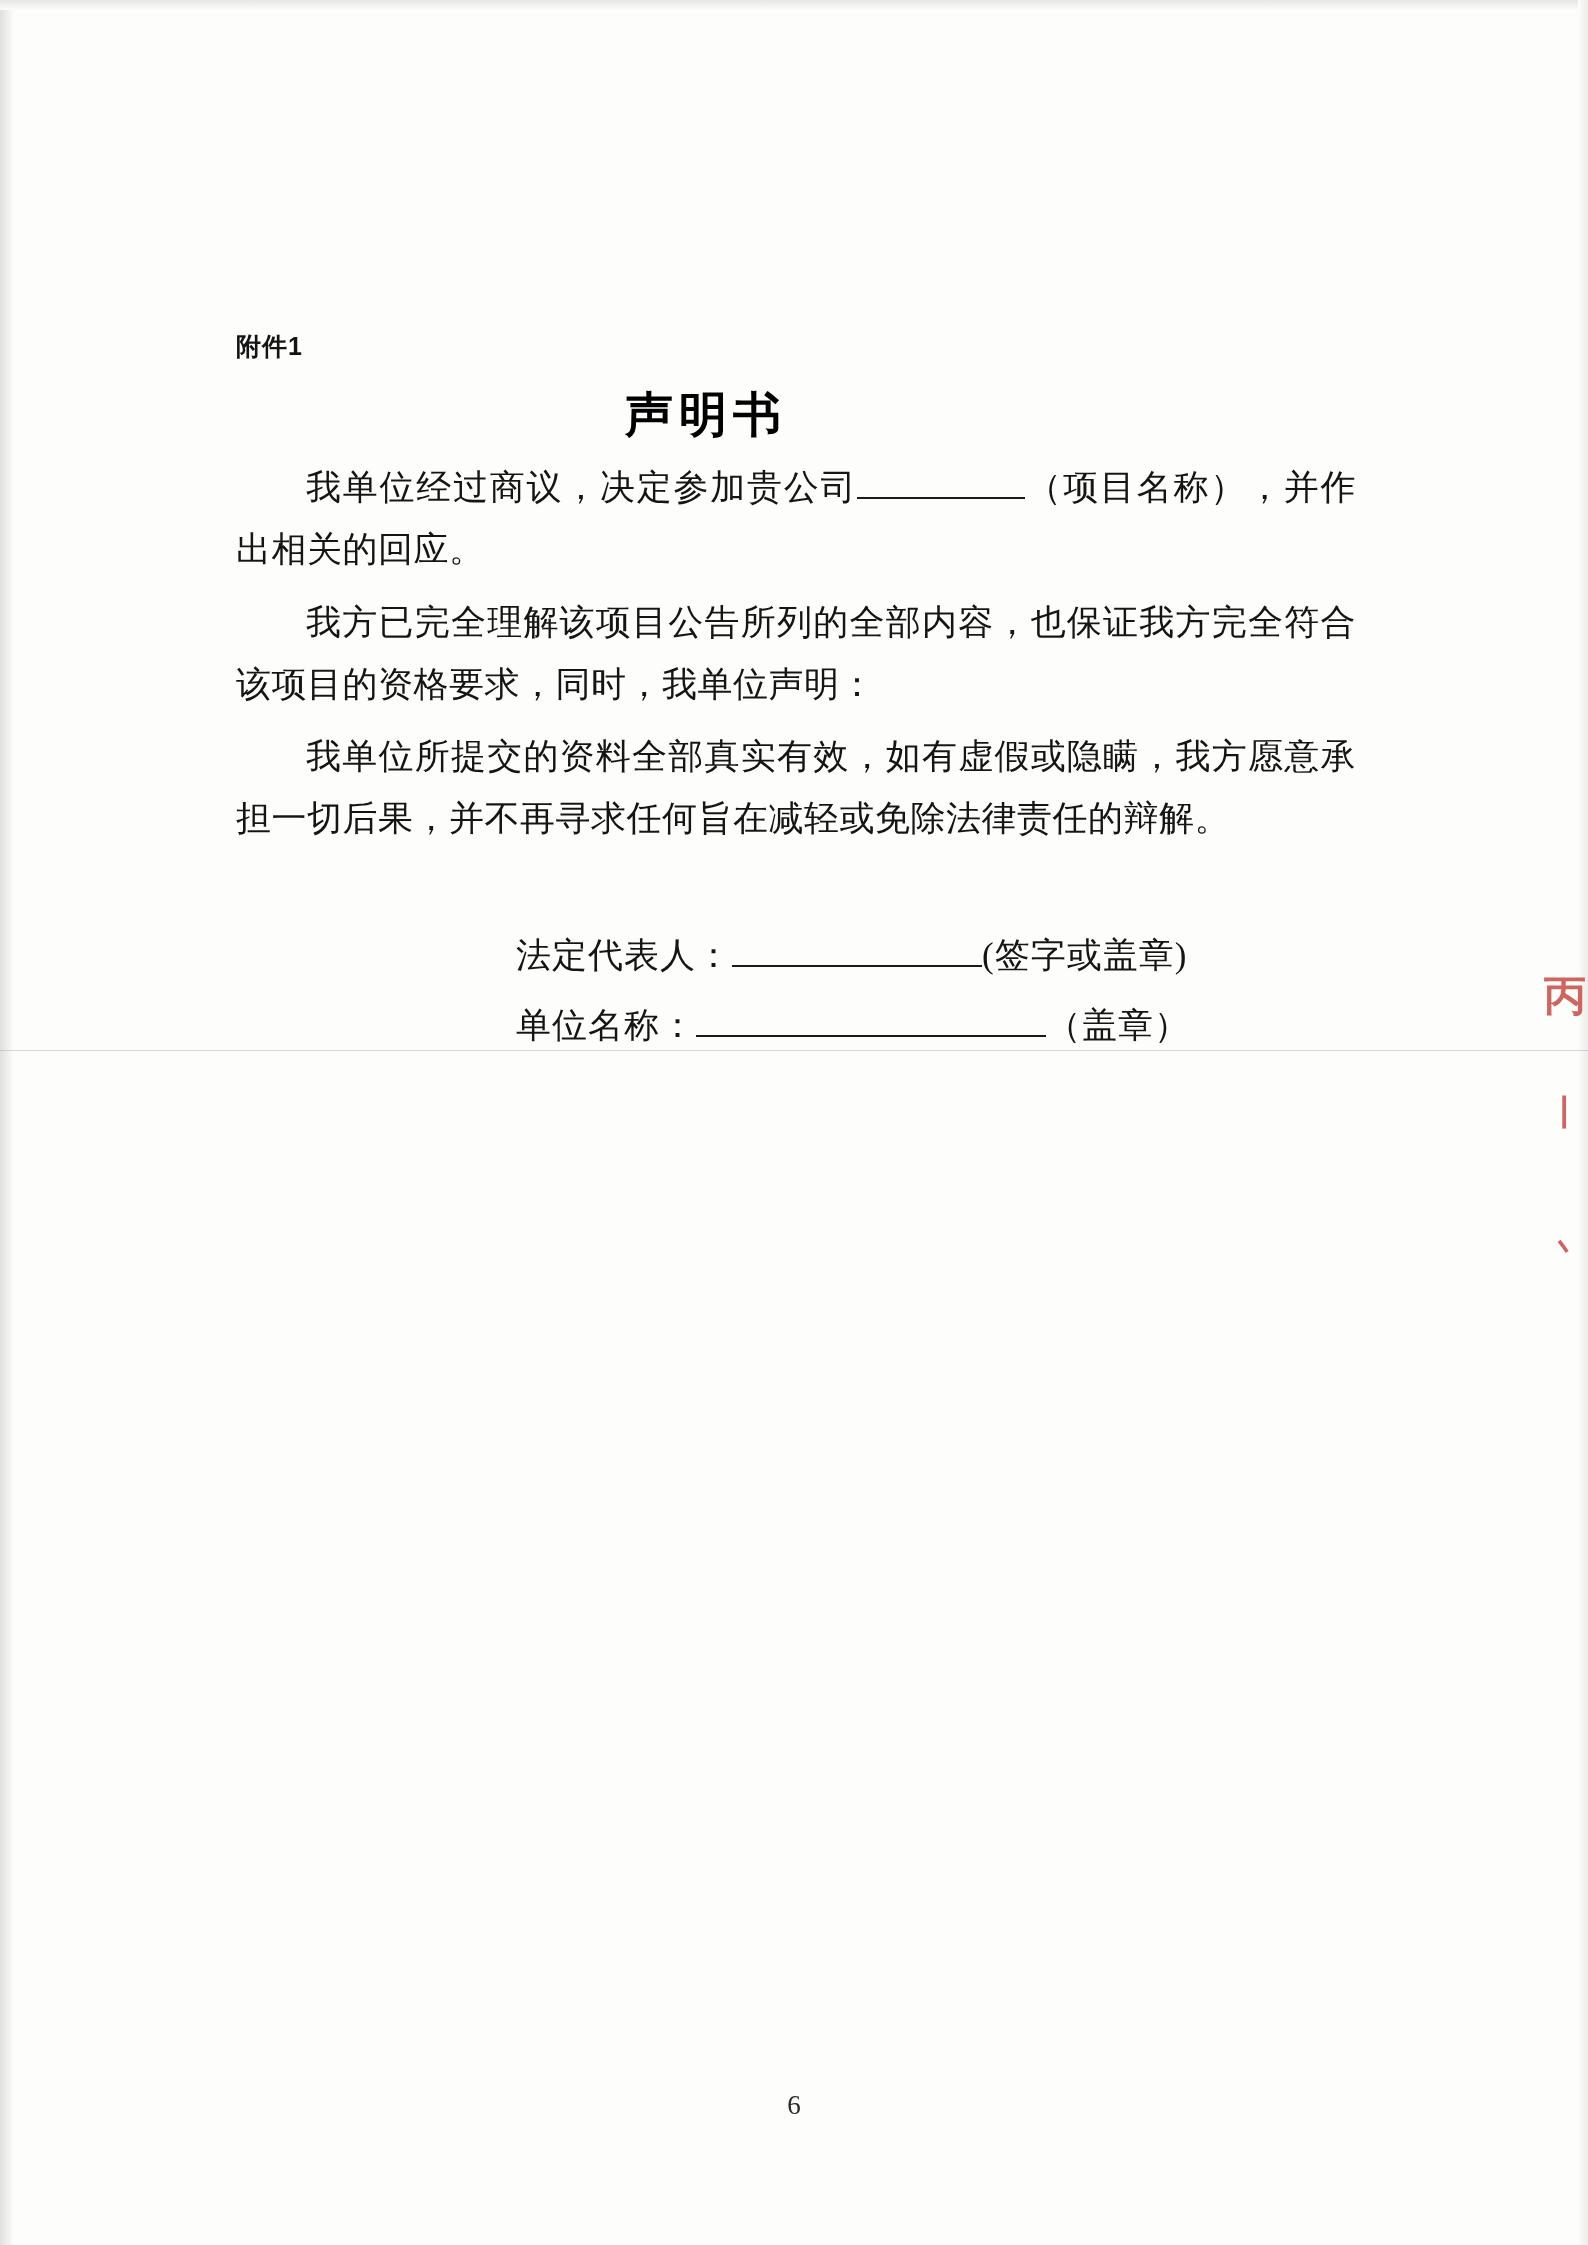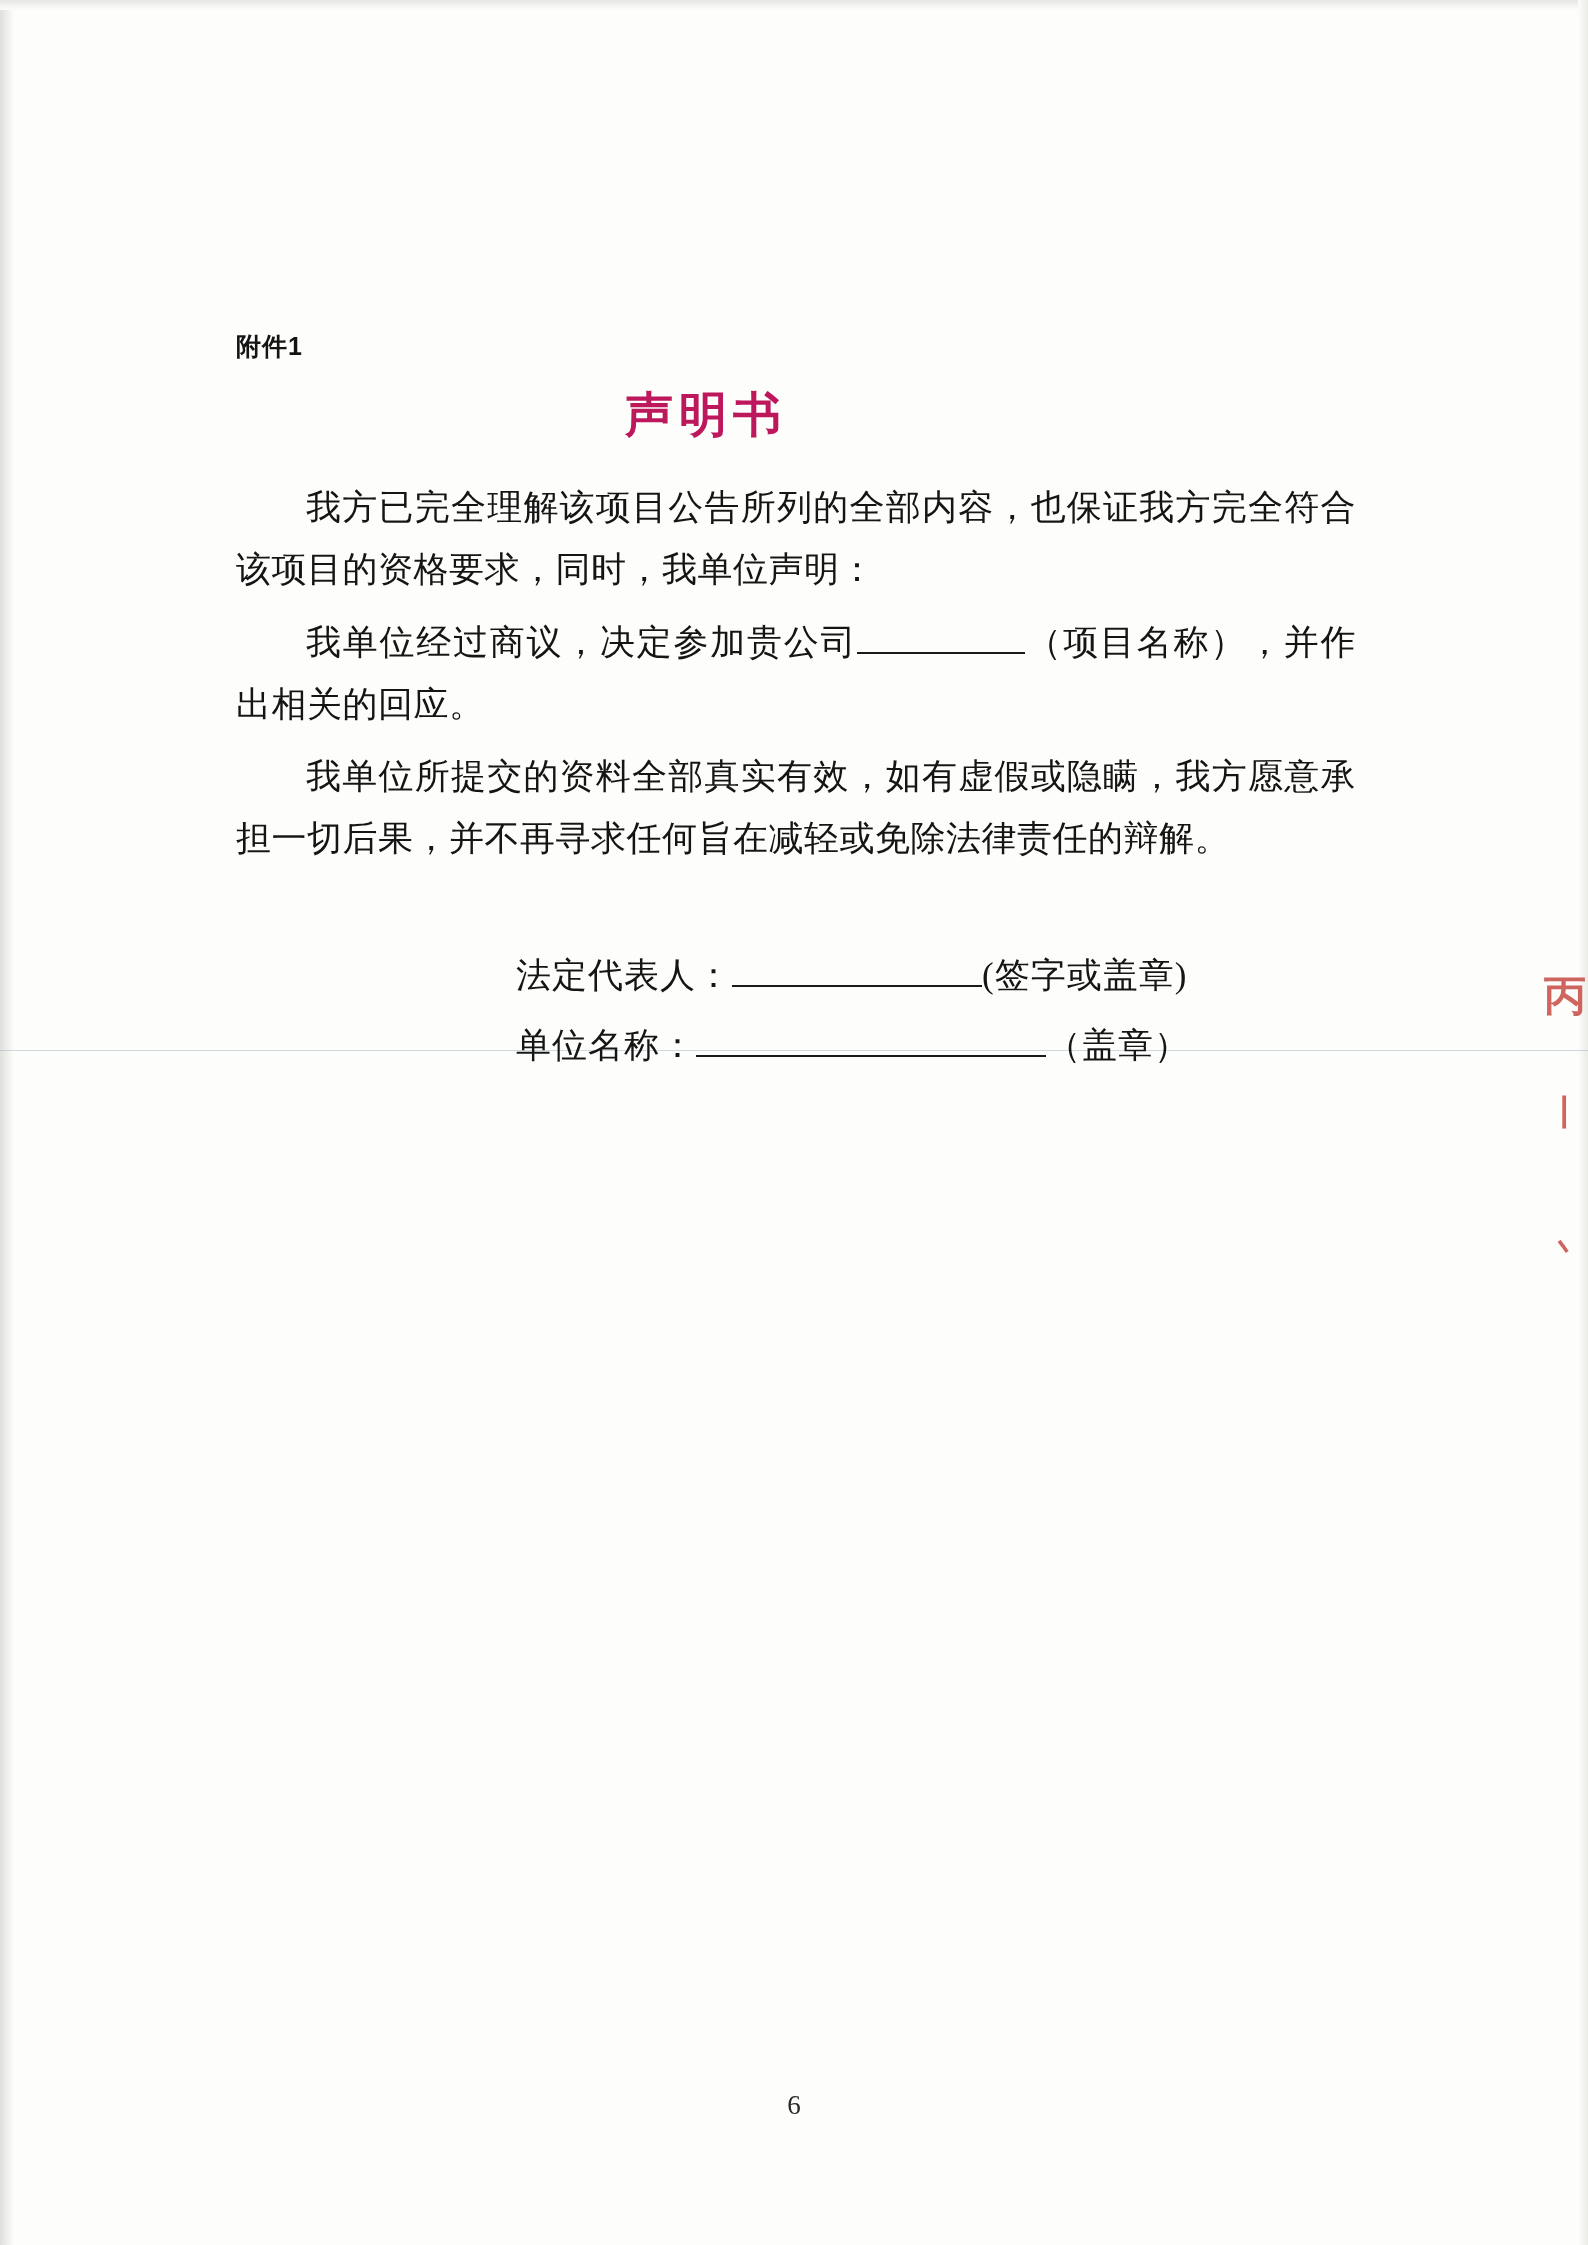--- a/index.html
+++ b/index.html
@@ -55,23 +55,23 @@
     font-size: 25px;
     color: #141414;
     letter-spacing: 1px;
   }
   .doc-title {
     text-align: center;
     font-family: "Liberation Sans", "DejaVu Sans", sans-serif;
     font-weight: bold;
     font-size: 48px;
     letter-spacing: 6px;
-    color: #be185d;
+    color: #000000;
     margin-top: 20px;
-    margin-bottom: 30px;
+    margin-bottom: 10px;
     padding-right: 180px;
   }
   .addressee {
     font-size: 35px;
     color: #151515;
     letter-spacing: 1px;
     line-height: 1.55;
     margin-bottom: 16px;
   }
   p.body-para {
@@ -144,23 +144,23 @@
   <div class="stamp-frag stamp-2">丨</div>
   <div class="stamp-frag stamp-3">丶</div>
 
   <div class="content">
 
     <div class="attachment-label">附件1</div>
 
     <div class="doc-title">声明书</div>
 
 
+    <p class="body-para"><span>我单位经过商议，决定参加贵公司</span><span class="blank-line bl-project"></span><span>（项目名称），并作出相关的回应。</span></p>
+
     <p class="body-para">我方已完全理解该项目公告所列的全部内容，也保证我方完全符合该项目的资格要求，同时，我单位声明：</p>
-
-    <p class="body-para"><span>我单位经过商议，决定参加贵公司</span><span class="blank-line bl-project"></span><span>（项目名称），并作出相关的回应。</span></p>
 
     <p class="body-para">我单位所提交的资料全部真实有效，如有虚假或隐瞒，我方愿意承担一切后果，并不再寻求任何旨在减轻或免除法律责任的辩解。</p>
 
     <div class="signature-block">
       <div class="sig-row"><span>法定代表人：</span><span class="blank-line bl-rep"></span><span>(签字或盖章)</span></div>
       <div class="sig-row"><span>单位名称：</span><span class="blank-line bl-unit"></span><span>（盖章）</span></div>
     </div>
 
   </div>
 

